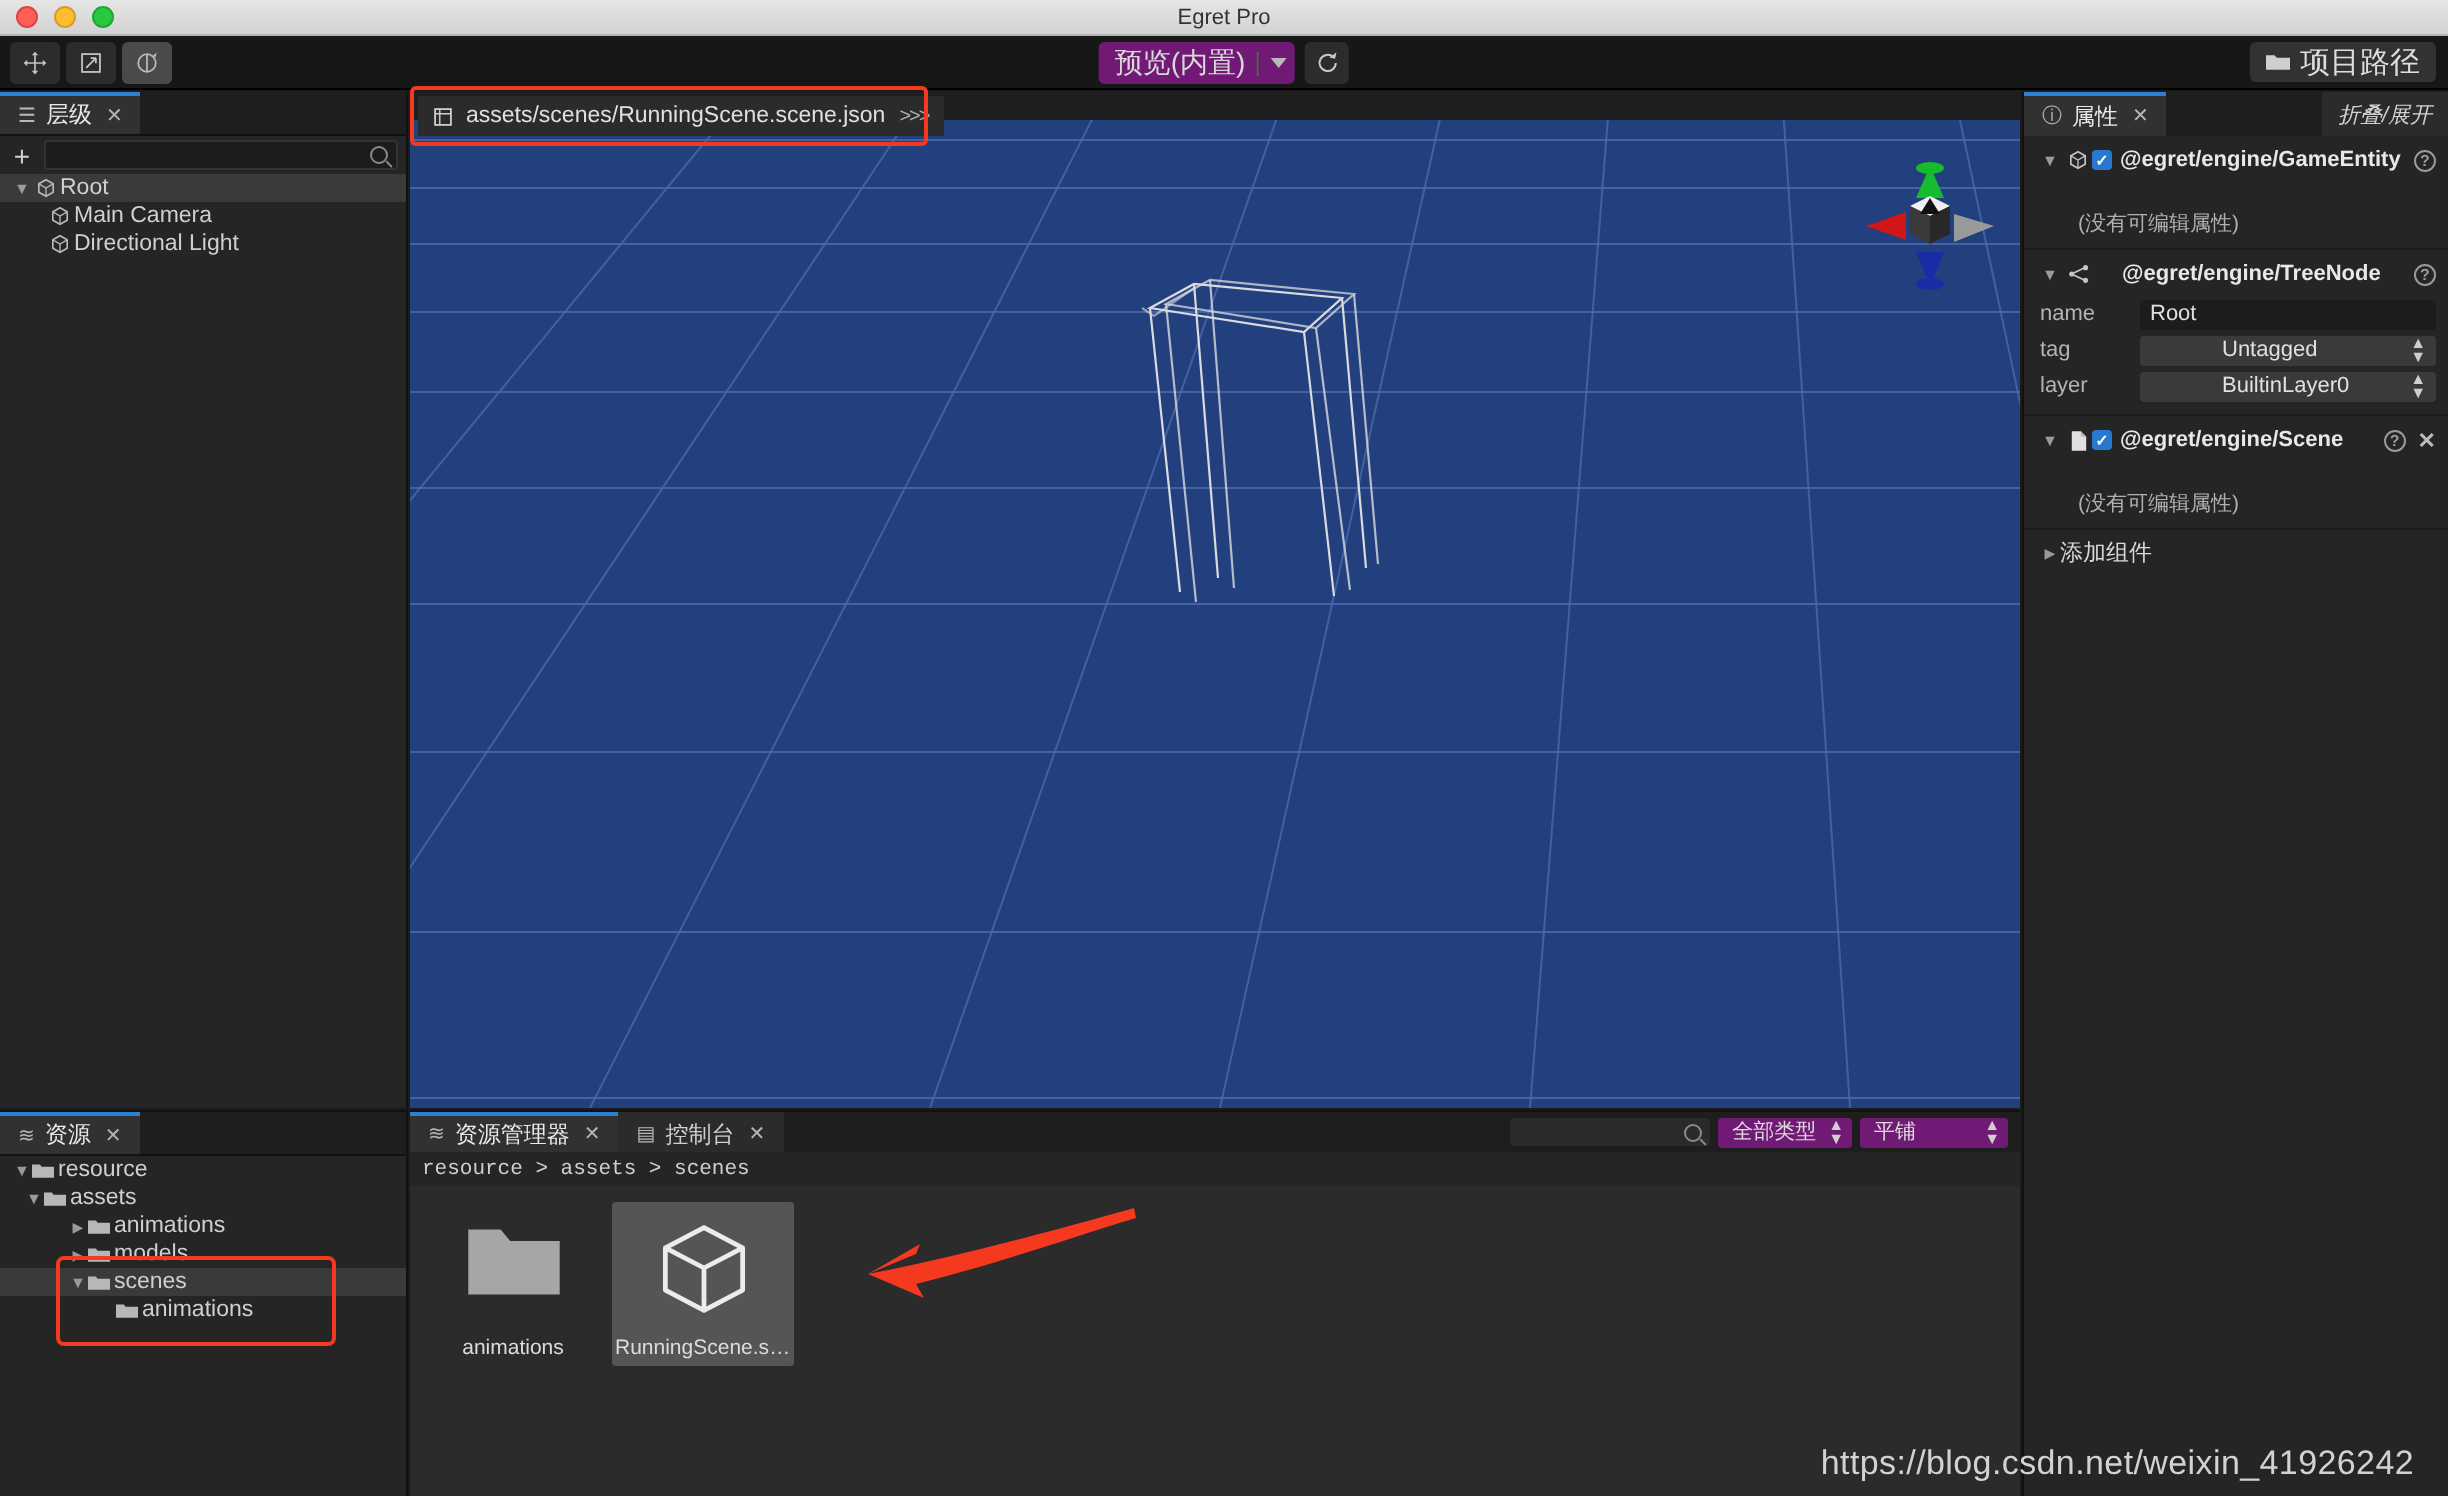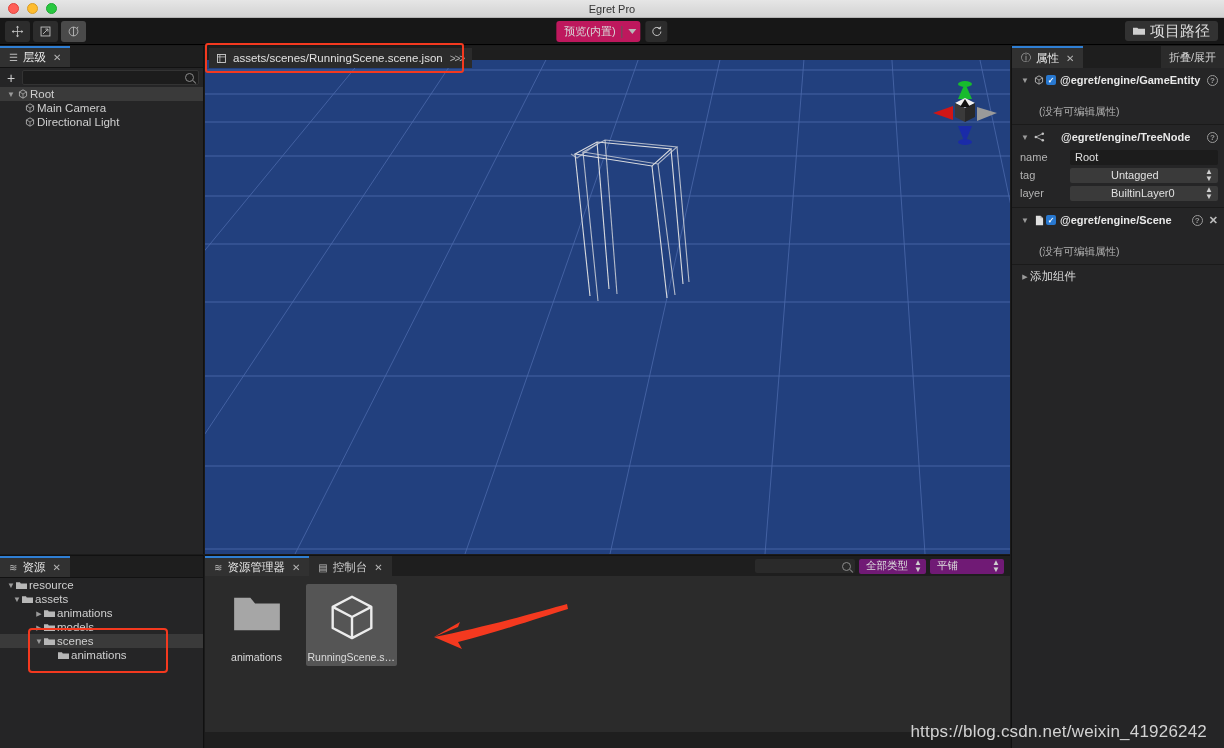--- a/index.html
+++ b/index.html
@@ -40,22 +40,22 @@
     background: #2c2c2c; display: flex; align-items: center; justify-content: center;
     cursor: pointer;
   }
   .tbtn.active { background: #4a4a4a; }
   .tbtn svg { display: block; }
   .tool-center {
     position: absolute; left: 50%; transform: translateX(-50%); top: 3px;
     display: flex; align-items: center; gap: 5px;
   }
   .preview-sel {
-    height: 21px; background: #be185d; border-radius: 3px;
-    display: flex; align-items: center; color: #d8d8d8; font-size: 11px;
+    height: 21px; background: #701a75; border-radius: 3px;
+    display: flex; align-items: center; color: #d8d8d8; font-size: 14px;
     padding: 0 4px 0 8px; cursor: pointer;
   }
   .preview-sel .divider { width:1px; height: 12px; background: #5a5a5a; margin: 0 6px; }
   .caret-dn {
     width: 0; height: 0; border-left: 4px solid transparent;
     border-right: 4px solid transparent; border-top: 5px solid #b9b9b9;
   }
   .refresh-btn {
     width: 22px; height: 21px; background: #2c2c2c; border-radius: 3px;
     display: flex; align-items: center; justify-content: center; cursor: pointer;
@@ -130,21 +130,21 @@
   .hl-box-scene {
     position: absolute; left: 205px; top: 43px; width: 259px; height: 30px;
     border: 2px solid #f4391f; border-radius: 3px; z-index: 8; pointer-events: none;
   }
 
   
   #props { left: 1011px; top: 46px; width: 213px; height: 702px; background: #252526; border-left: 1px solid #111; }
   .props-head { height: 22px; background: #1e1e1e; display: flex; align-items: stretch; }
   .collapse-btn {
     margin-left: auto; display: flex; align-items: center; padding: 0 8px;
-    font-size: 11px; color: #d0d0d0; background: #2b2b2b; cursor: pointer;
+    font-size: 11px; color: #d0d0d0; background: #2b2b2b; cursor: pointer; font-style: italic;
   }
   .comp-block { border-bottom: 1px solid #1a1a1a; padding: 4px 0 5px 0; }
   .comp-head { display: flex; align-items: center; height: 16px; padding-left: 8px; font-size: 11px; color: #e8e8e8; font-weight: bold; }
   .comp-head .arrow { margin-right: 2px; }
   .chk {
     width: 10px; height: 10px; background: #2878d0; border-radius: 2px;
     display: inline-flex; align-items: center; justify-content: center;
     color: #fff; font-size: 8px; flex: none; margin-right: 4px;
   }
   .hint { font-size: 10.5px; color: #b0b0b0; padding-left: 27px; margin-top: 17px; }
@@ -573,20 +573,21 @@
           <span>全部类型</span>
           <span class="spin">▲<br>▼</span>
         </div>
         <div class="combo" style="width:74px">
           <span>平铺</span>
           <span class="spin" style="margin-left:auto">▲<br>▼</span>
         </div>
       </div>
     </div>
 
+    <div class="breadcrumb">resource &gt; assets &gt; scenes</div>
 
     <div class="asset-grid">
       <div class="asset-item">
         <svg width="50" height="40" viewBox="0 0 52 42">
           <path d="M2 4h17l5 6h26v28H2z" fill="#a6a6a6"></path>
         </svg>
         <span class="asset-name">animations</span>
       </div>
       <div class="asset-item selected">
         <svg width="48" height="46" viewBox="0 0 52 50">

